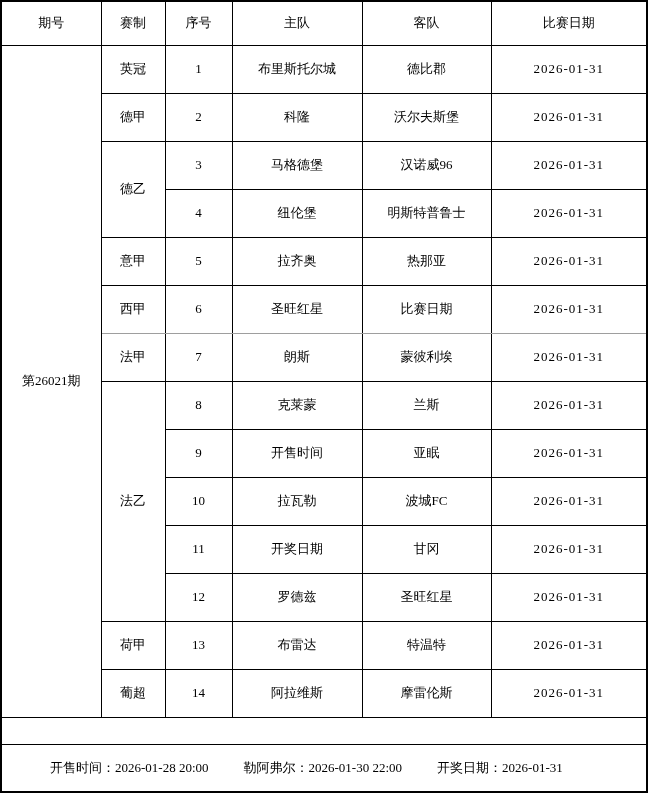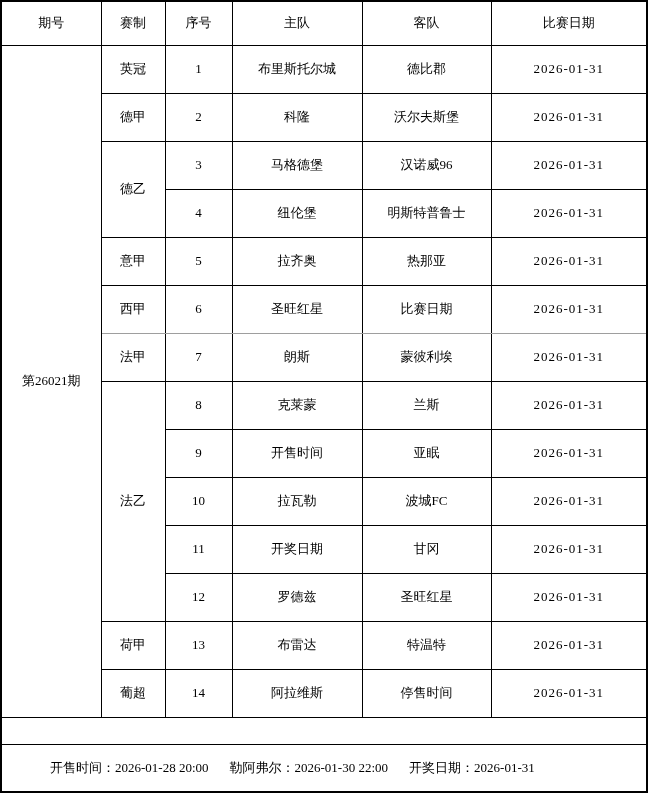--- a/index.html
+++ b/index.html
@@ -43,21 +43,21 @@
   td.serial-cell { font-size: 13px; }
   
   #match-body tr:nth-child(6) td { border-bottom-color: #9e9e9e; font-family: Liberation Serif, serif; }
   tr.spacer-row { height: 27px; }
   tr.footer-row { height: 48px; }
   tr.spacer-row td, tr.footer-row td { border: 1px solid #000000; }
   .footer-flex {
     display: flex;
     align-items: flex-start;
     padding-left: 48px;
-    gap: 21px;
+    gap: 35px;
     font-size: 13px;
     white-space: nowrap;
   }
   .footer-item { white-space: nowrap; }
 </style>
 </head>
 <body>
 
 <div class="sheet">
   <table class="schedule">
@@ -164,21 +164,21 @@
           <td class="league-cell" rowspan="1">荷甲</td>
           <td class="serial-cell">13</td>
           <td class="home-cell">布雷达</td>
           <td class="away-cell">特温特</td>
           <td class="date-cell">2026-01-31</td>
         </tr>
         <tr class="match-row">
           <td class="league-cell" rowspan="1">葡超</td>
           <td class="serial-cell">14</td>
           <td class="home-cell">阿拉维斯</td>
-          <td class="away-cell">停售时间</td>
+          <td class="away-cell">摩雷伦斯</td>
           <td class="date-cell">2026-01-31</td>
         </tr>
       </tbody>
     <tbody>
       <tr class="spacer-row">
         <td colspan="6"></td>
       </tr>
       <tr class="footer-row">
         <td colspan="6">
           <div class="footer-flex">

